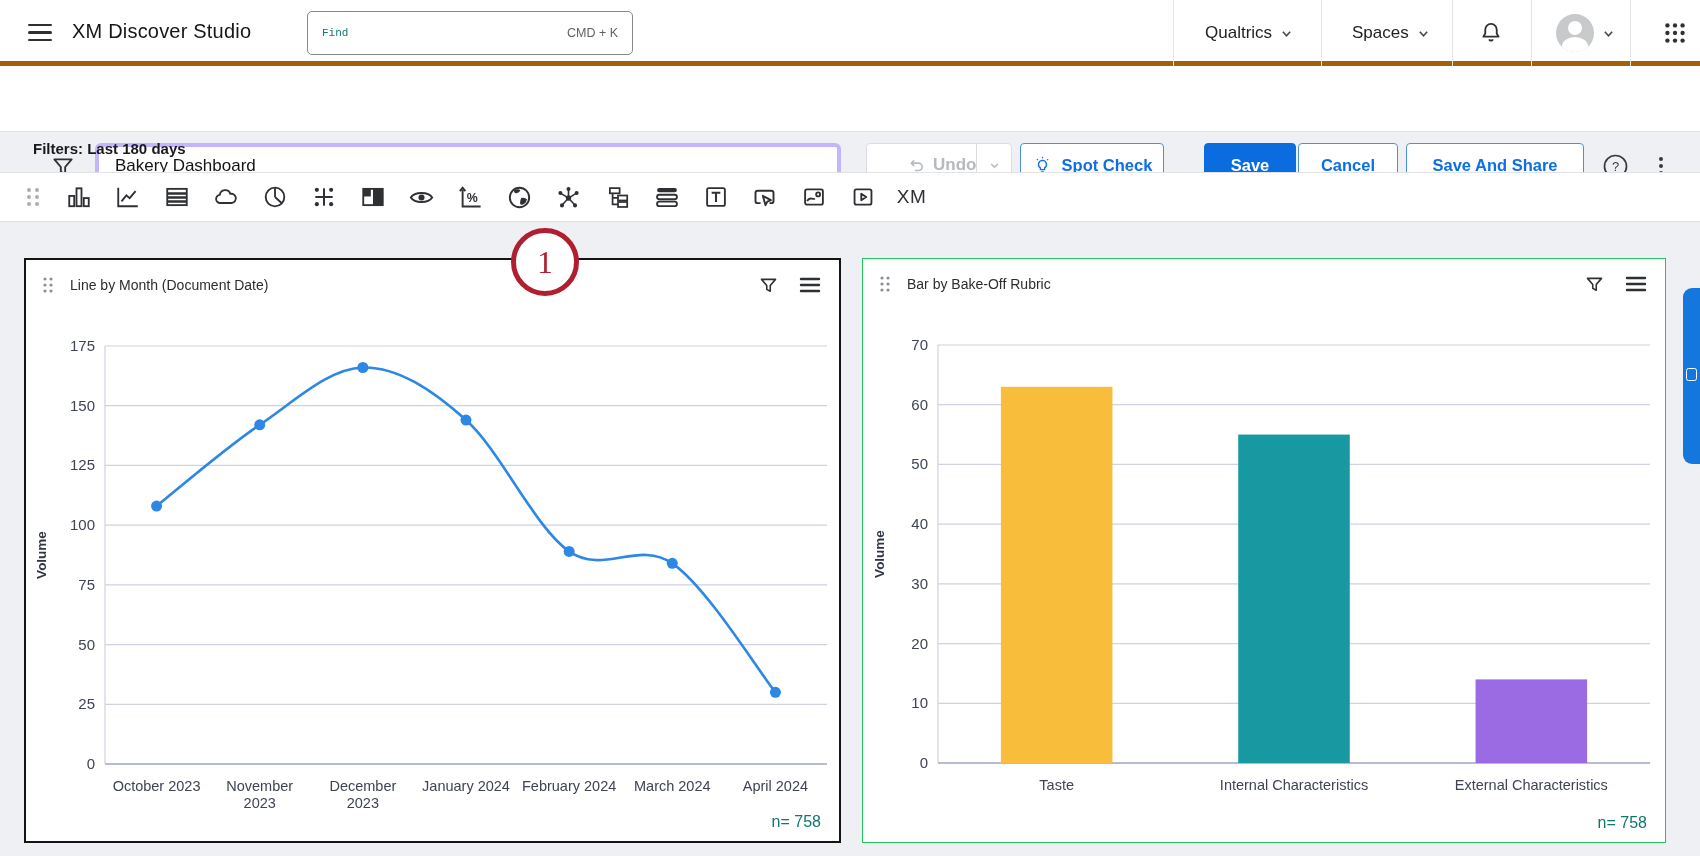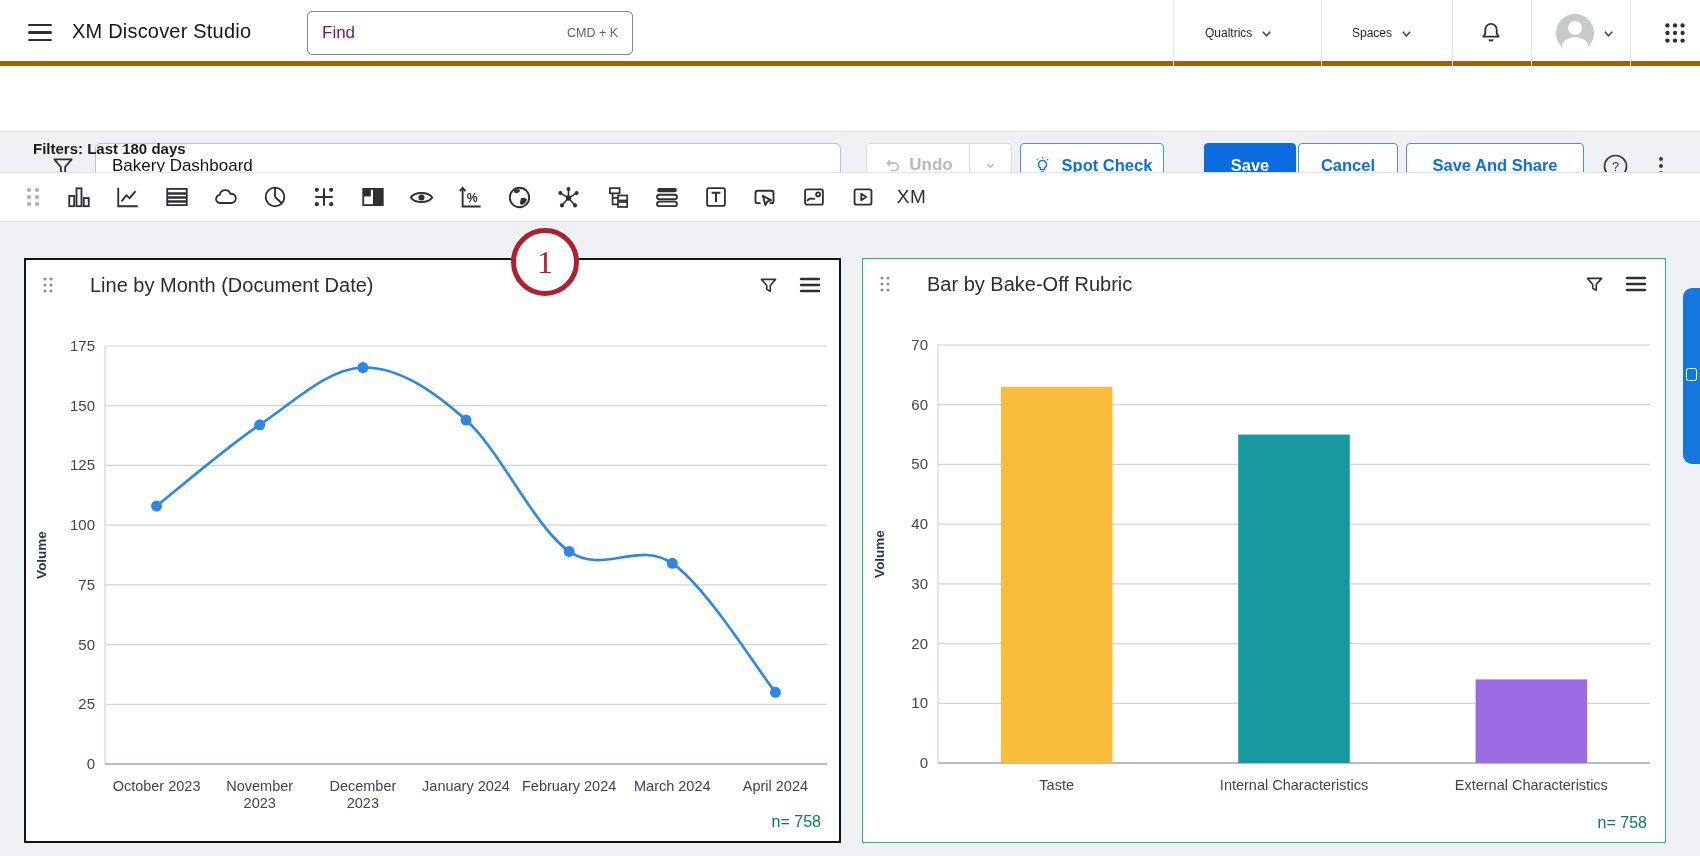--- a/index.html
+++ b/index.html
@@ -12,64 +12,64 @@
 
   
   .topbar { position:absolute; left:0; top:0; width:1700px; height:66px;
     background:#fff; border-bottom:5px solid #a16207; }
   .hamburger { position:absolute; left:28px; top:24px; width:24px; height:18px; cursor:pointer; }
   .hamburger span { display:block; height:2.4px; background:#2f3033; border-radius:2px; margin-bottom:5px; }
   .app-title { position:absolute; left:72px; top:20px; font-size:20px; font-weight:500; color:#161616; letter-spacing:.2px; }
   .find-box { position:absolute; left:307px; top:11px; width:326px; height:44px;
     border:1px solid #85888c; border-radius:5px; background:#fff;
     display:flex; align-items:center; padding:0 14px; }
-  .find-placeholder { color:#701a75; font-size:17px; flex:1; }
+  .find-placeholder { color:#0f766e; font-size:11px; flex:1;font-family:Liberation Mono, monospace; }
   .find-shortcut { color:#5f6368; font-size:12.5px; }
   .tb-sep { position:absolute; top:0; width:1px; height:66px; background:#e4e5e8; }
   .tb-item { position:absolute; top:0; height:66px; display:flex; align-items:center; gap:9px;
-    font-size:12px; color:#1f1f1f; cursor:pointer; }
+    font-size:17px; color:#1f1f1f; cursor:pointer; }
   .chev { width:11px; height:11px; display:inline-block; }
   .avatar-circle { width:38px; height:38px; border-radius:50%; background:#c7c9cb; position:relative; overflow:hidden; }
   .avatar-circle:before { content:""; position:absolute; left:12px; top:7px; width:14px; height:14px; border-radius:50%; background:#fff; }
   .avatar-circle:after  { content:""; position:absolute; left:6px; top:23px; width:26px; height:18px; border-radius:50%; background:#fff; }
 
   
   .secondbar { position:absolute; left:0; top:66px; width:1700px; height:66px;
     background:#fff; border-bottom:1px solid #e2e3e6; }
   .filter-funnel { position:absolute; left:50px; top:88px; cursor:pointer; }
   .name-input { position:absolute; left:95px; top:77px; width:746px; height:45px;
-    border:1px solid #c4b5fd; border-radius:6px; background:#fff; font-size:17px; color:#141414;
+    border:4px solid #c4b5fd; border-radius:6px; background:#fff; font-size:17px; color:#141414;
     padding:0 16px; font-family:"Liberation Sans",sans-serif; }
   .btn { position:absolute; top:77px; height:44px; border-radius:4px; font-size:16.5px; font-weight:700;
     display:flex; align-items:center; justify-content:center; gap:9px; cursor:pointer; background:#fff;
     border:1px solid #4a90e2; color:#0d6fe8; }
   .btn.primary { background:#0b6ce0; border-color:#0b6ce0; color:#fff; }
   .undo-group { position:absolute; left:866px; top:77px; height:44px; width:146px; display:flex;
     border:1px solid #dadcdf; border-radius:4px; background:#fff; overflow:hidden; }
-  .undo-main { flex:1; display:flex; align-items:center; justify-content:center; gap:7px;
-    color:#b6b9bd; font-size:17px; font-weight:700; cursor:default; }
+  .undo-main { flex:1; display:flex; align-items:center; gap:7px;
+    color:#b6b9bd; font-size:17px; font-weight:700; cursor:default;padding-left:40px; }
   .undo-arrow { width:42px; border-left:1px solid #dadcdf; display:flex; align-items:center; justify-content:center; cursor:default; }
   .icon-btn { position:absolute; top:85px; width:30px; height:30px; display:flex; align-items:center; justify-content:center; cursor:pointer; }
 
   
   .filters-row { position:absolute; left:33px; top:140px; font-size:15px; font-weight:700; color:#1a1a1a; }
 
   
   .widget-toolbar { position:absolute; left:0; top:172px; width:1700px; height:50px; background:#fff;
     border-top:1px solid #e2e3e6; border-bottom:1px solid #dddee1;
     display:flex; align-items:center; padding-left:12px; }
   .wt-icon { width:49px; height:50px; display:flex; align-items:center; justify-content:center; cursor:pointer; }
   .wt-xm { font-size:19px; font-weight:400; color:#2f3033; letter-spacing:.5px; }
 
   
   .widget { position:absolute; top:258px; height:585px; background:#fff; }
   .widget.selected { left:24px; width:817px; border:2px solid #141414; }
   .widget.plain { left:862px; width:804px; border:1px solid #22c55e;text-align:center; }
   .widget-header { height:50px; display:flex; align-items:center; padding:0 16px; gap:16px; }
-  .widget-title { font-size:20px; color:#2d2d2d;margin-left:20px; }
+  .widget-title { font-size:14px; color:#2d2d2d; }
   .widget-header .spacer { flex:1; }
   .wh-icon { width:26px; height:26px; display:flex; align-items:center; justify-content:center; cursor:pointer; }
   .n-label { position:absolute; right:18px; bottom:10px; font-size:16px; color:#0f766e; }
 
   
   .annotation-circle { position:absolute; left:511px; top:228px; width:68px; height:68px;
     border:5px solid #b01e30; border-radius:50%; background:#fff; z-index:6;
     display:flex; align-items:center; justify-content:center;
     font-size:32px; color:#b01e30; font-family:"Liberation Serif", serif; }
 

